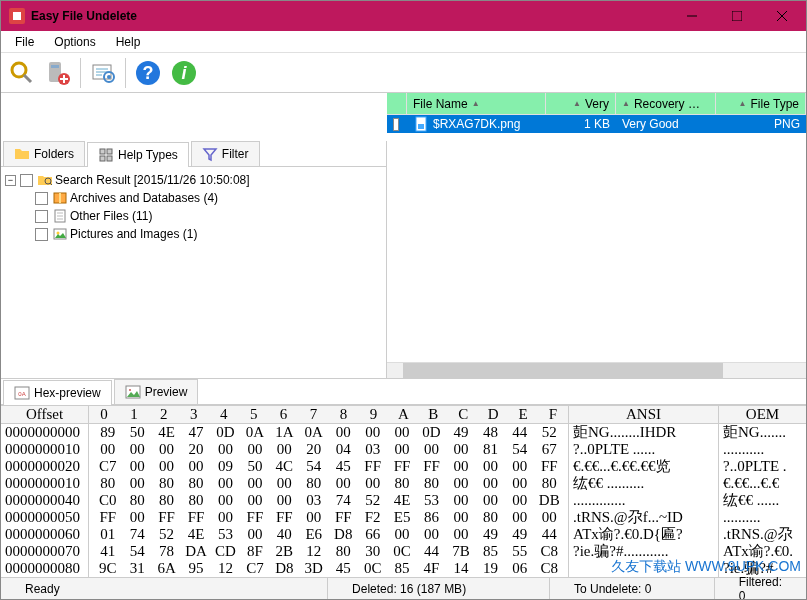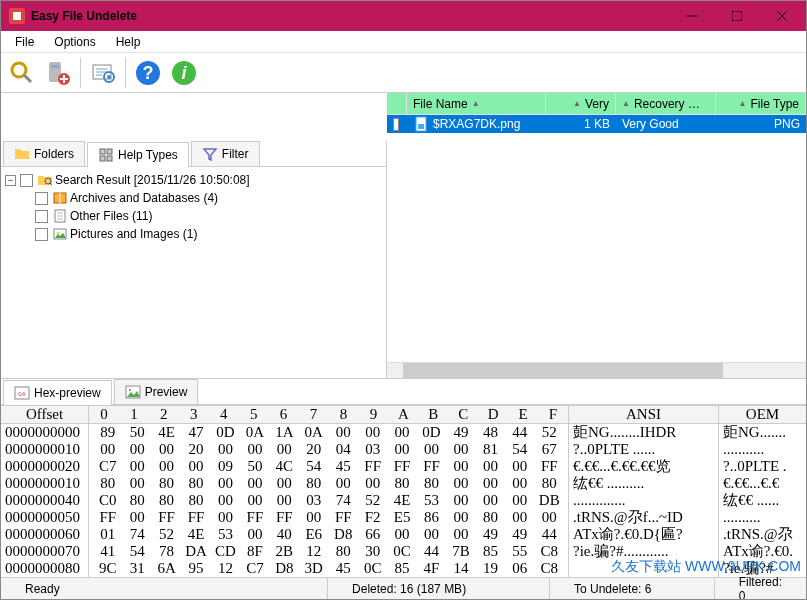--- a/index.html
+++ b/index.html
@@ -485,17 +485,17 @@
           <div class="hexrow">ATx谕?.€0.</div>
           <div class="hexrow">?ie.骗?#</div>
         </div>
     </div>
   </div>
 </div>
 
 <div class="status">
   <div class="statcell" style="width:340px">Ready</div>
   <div class="statcell" style="width:230px">Deleted: 16 (187 MB)</div>
-  <div class="statcell" style="width:170px">To Undelete: 6</div>
+  <div class="statcell" style="width:170px">To Undelete: 0</div>
   <div class="statcell" style="flex:1">Filtered: 0</div>
 </div>
 
 <div class="watermark">久友下载站  WWW.9UPK.COM</div>
 
 </body></html>

